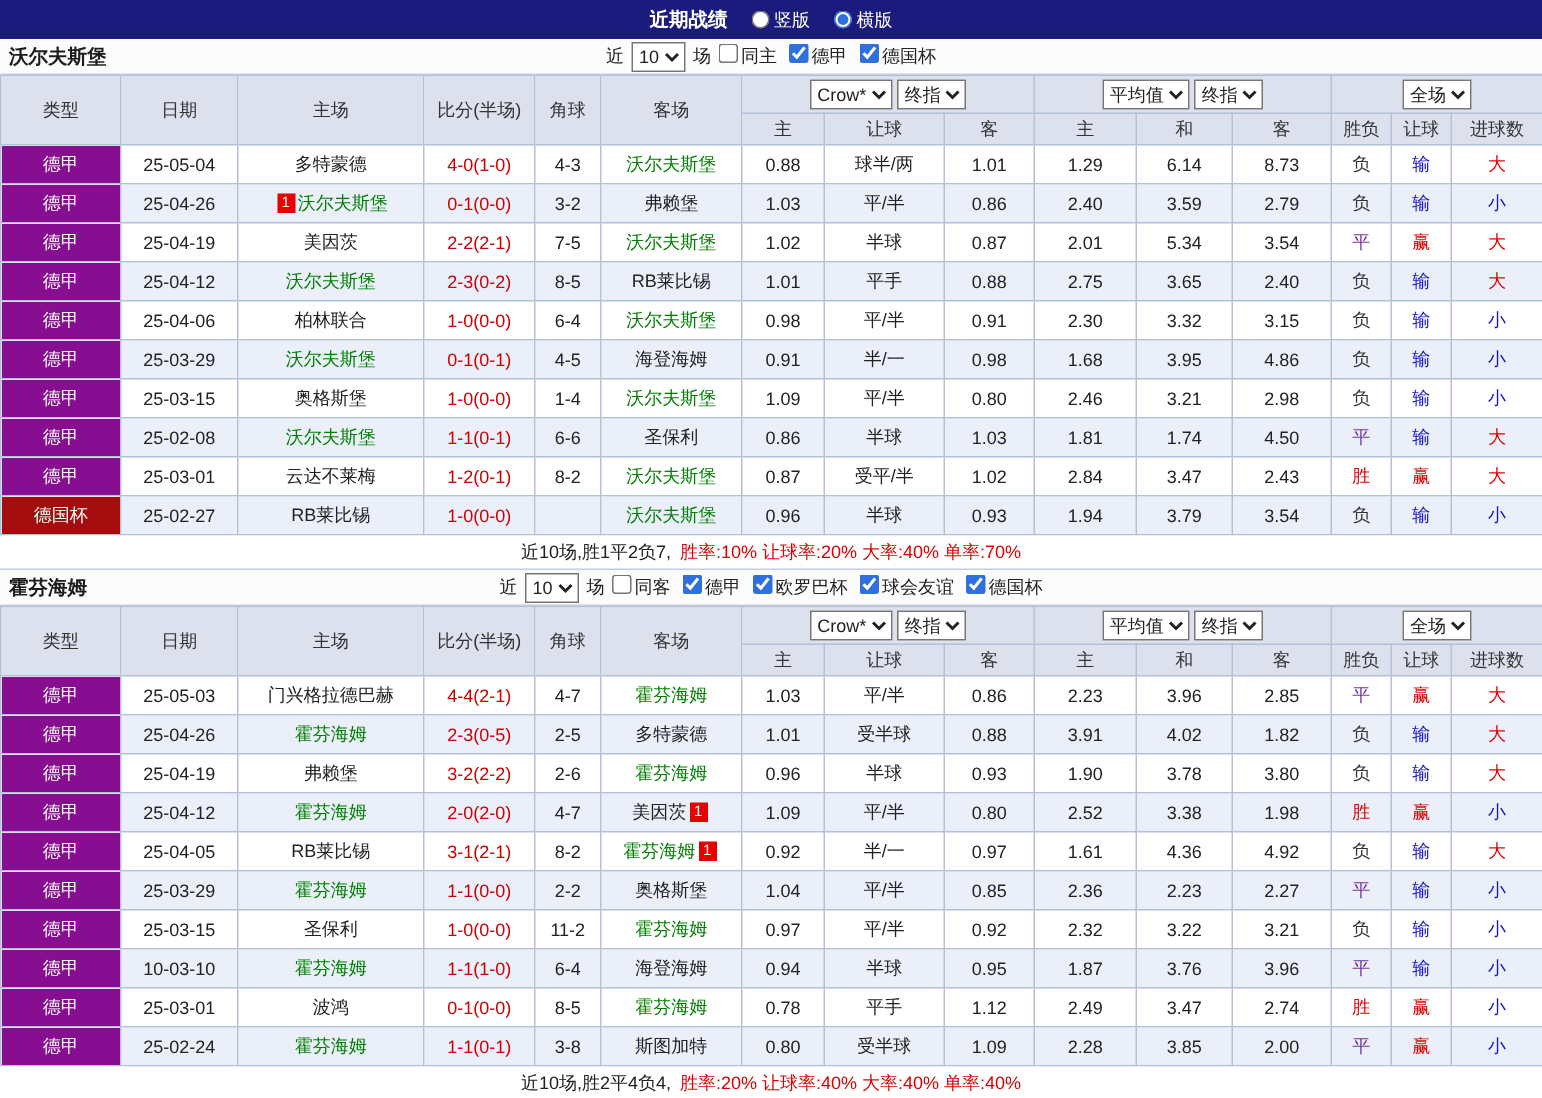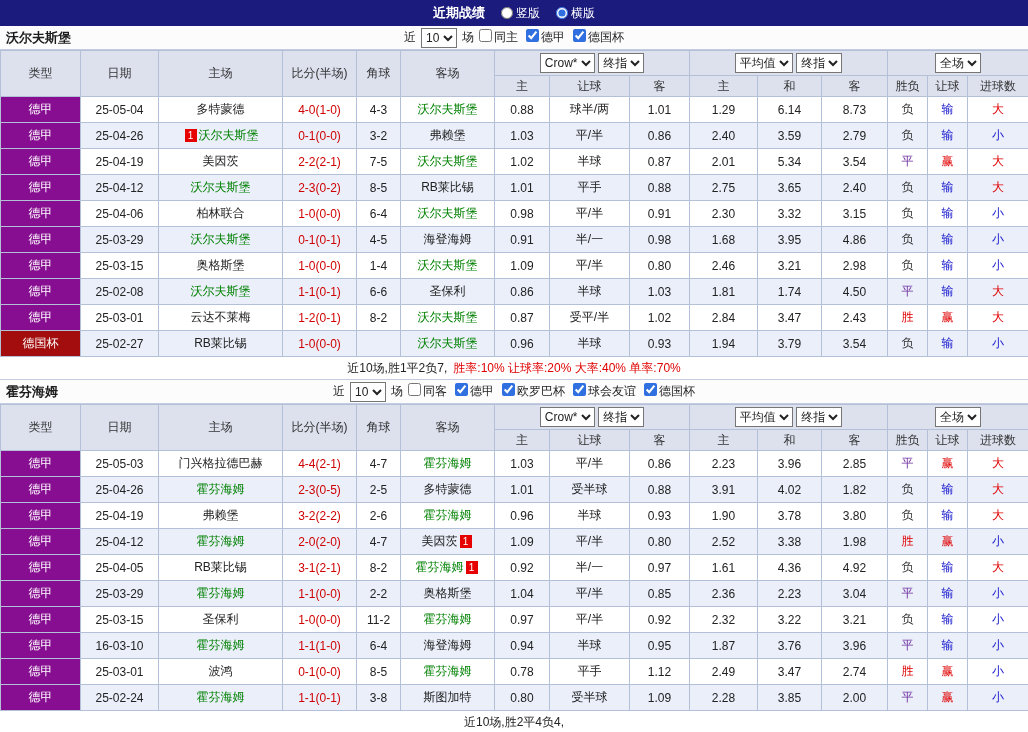--- a/index.html
+++ b/index.html
@@ -497,21 +497,21 @@
           <td>25-03-29</td>
           <td><span class="focus">霍芬海姆</span></td>
           <td class="score">1-1(0-0)</td>
           <td>2-2</td>
           <td><span>奥格斯堡</span></td>
           <td>1.04</td>
           <td>平/半</td>
           <td>0.85</td>
           <td>2.36</td>
           <td>2.23</td>
-          <td>3.04</td>
+          <td>2.27</td>
           <td class="res-purple">平</td>
           <td class="res-blue">输</td>
           <td class="res-blue">小</td>
         </tr>
         <tr>
           <td class="lg lg-purple">德甲</td>
           <td>25-03-15</td>
           <td><span>圣保利</span></td>
           <td class="score">1-0(0-0)</td>
           <td>11-2</td>
@@ -521,21 +521,21 @@
           <td>0.92</td>
           <td>2.32</td>
           <td>3.22</td>
           <td>3.21</td>
           <td class="res-dark">负</td>
           <td class="res-blue">输</td>
           <td class="res-blue">小</td>
         </tr>
         <tr>
           <td class="lg lg-purple">德甲</td>
-          <td>16-03-10</td>
+          <td>10-03-10</td>
           <td><span class="focus">霍芬海姆</span></td>
           <td class="score">1-1(1-0)</td>
           <td>6-4</td>
           <td><span>海登海姆</span></td>
           <td>0.94</td>
           <td>半球</td>
           <td>0.95</td>
           <td>1.87</td>
           <td>3.76</td>
           <td>3.96</td>
@@ -574,14 +574,15 @@
           <td>3.85</td>
           <td>2.00</td>
           <td class="res-purple">平</td>
           <td class="res-red">赢</td>
           <td class="res-blue">小</td>
         </tr>
       </tbody>
   </table>
   <div class="summary">
     <span>近10场,胜2平4负4,</span>
+    <span class="red">胜率:20% 让球率:40% 大率:40% 单率:40%</span>
   </div>
 </div>
 
 </body></html>

